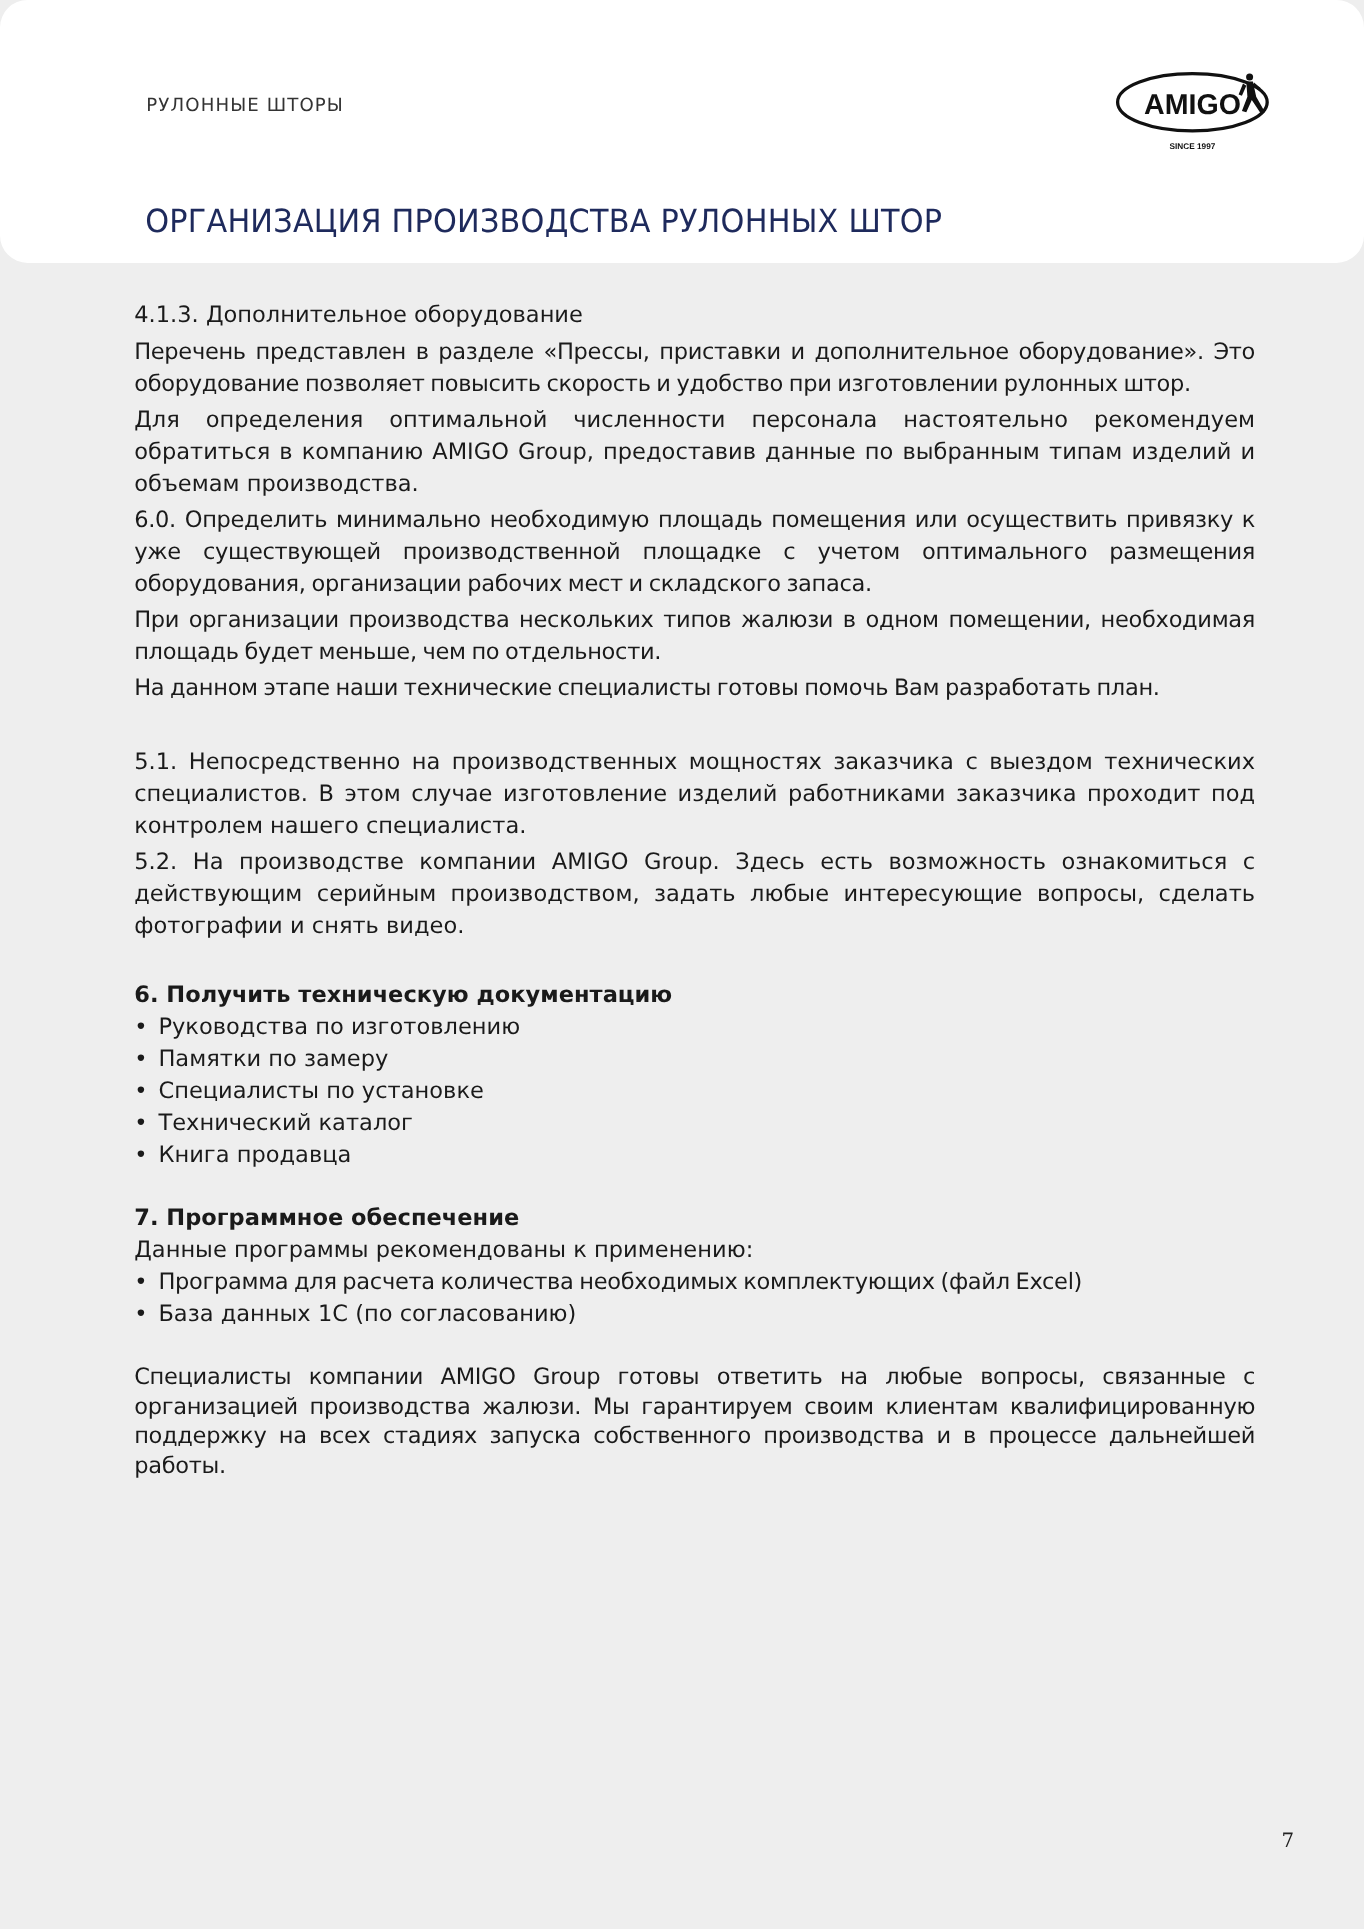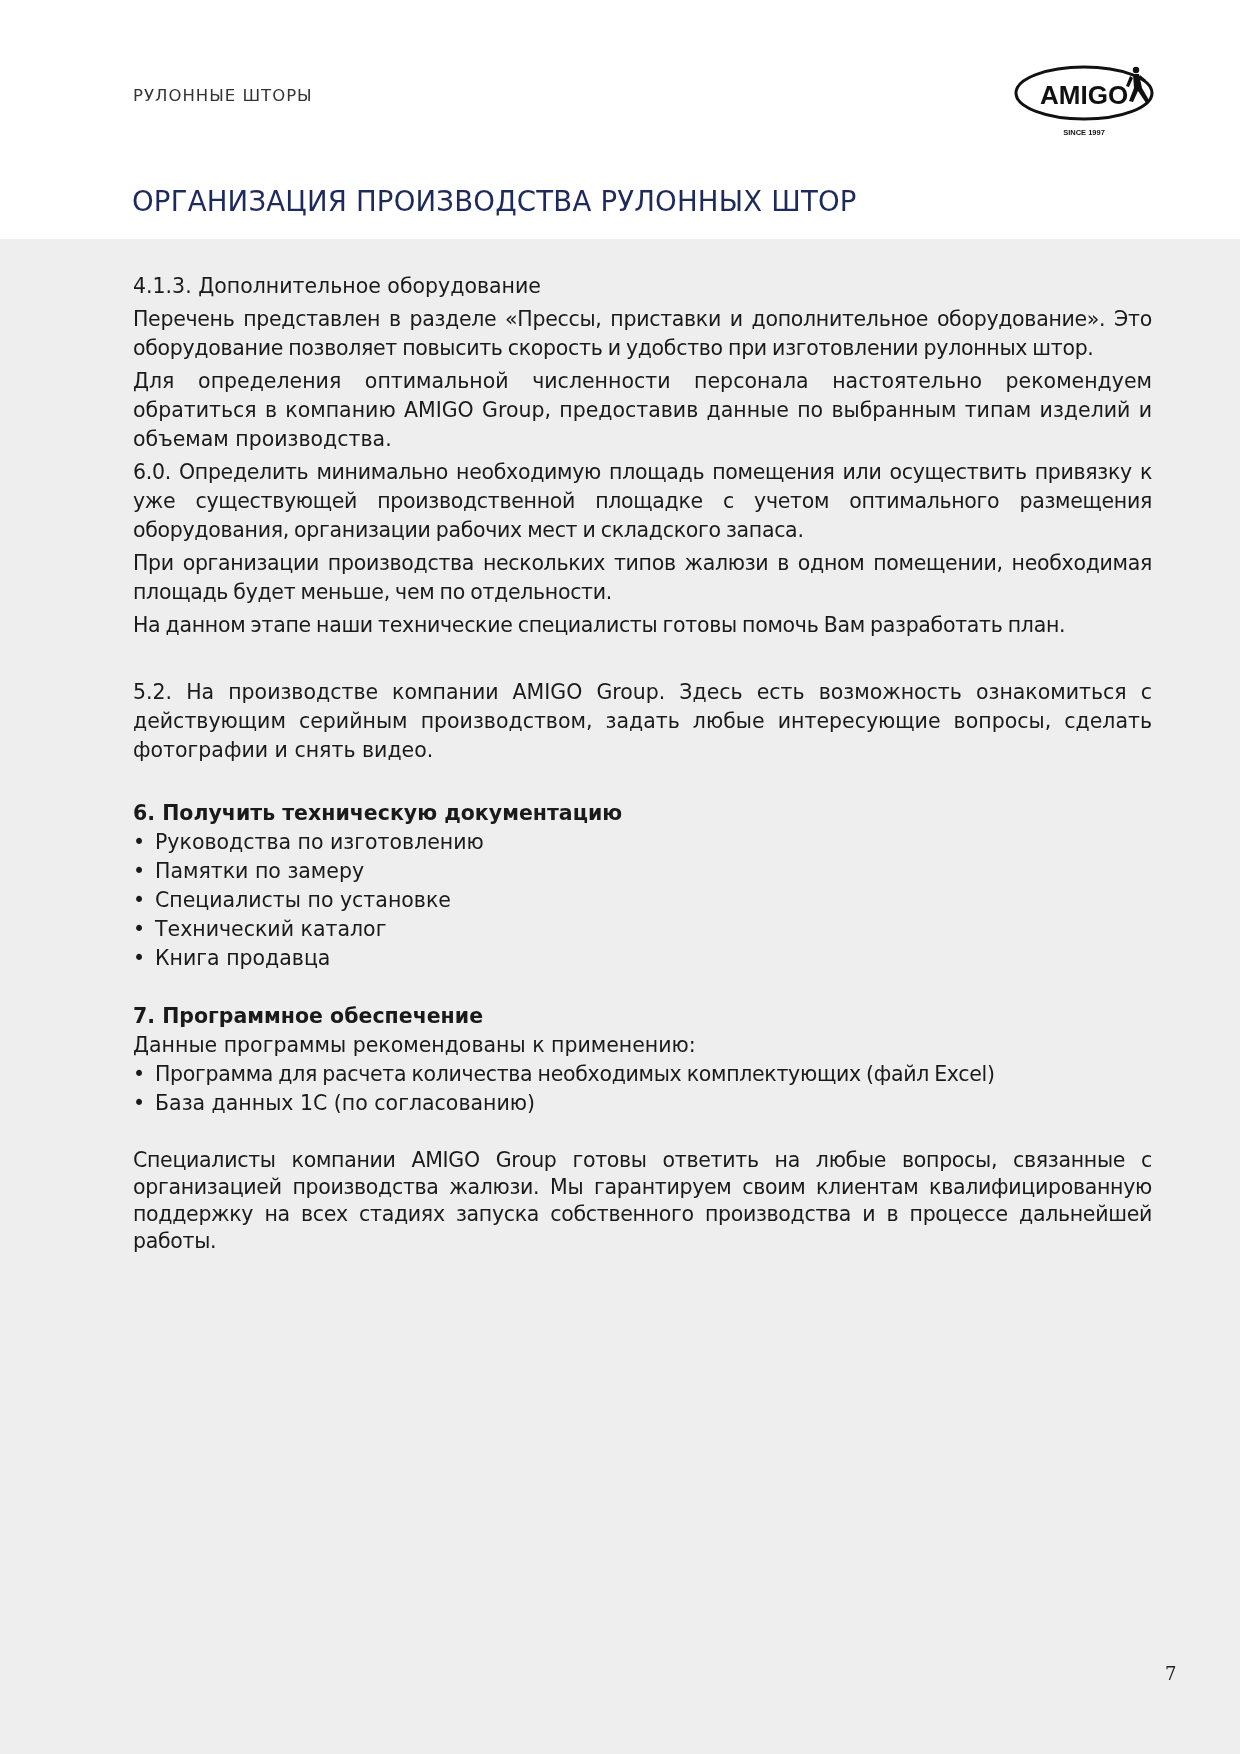--- a/index.html
+++ b/index.html
@@ -5,38 +5,39 @@
     html, body { margin: 0; padding: 0; }
     body {
       width: 1240px; height: 1754px; position: relative; overflow: hidden;
       background: #eeeeee;
       font-family: "DejaVu Sans", sans-serif;
       color: #1a1a1a;
     }
     .header {
       position: absolute; left: 0; top: 0; width: 1240px; height: 239px;
       background: #ffffff;
+      border-radius: 25px;
     }
     .section-label {
       position: absolute; left: 133px; top: 86px;
       font-size: 16.5px; letter-spacing: 1px; color: #333333;
       font-family: "DejaVu Sans", sans-serif;
     }
     .logo {
       position: absolute; left: 1012px; top: 58px; width: 150px; height: 86px;
     }
     .page-title {
       position: absolute; left: 132px; top: 184px;
       font-size: 29px; color: #1e2a5c; letter-spacing: 0.2px;
       font-family: "DejaVu Sans", sans-serif; font-weight: normal;
       transform: scaleX(0.95); transform-origin: left center;
       margin: 0;
     }
     .content {
-      position: absolute; left: 133px; top: 272px; width: 1019px;
+      position: absolute; left: 122px; top: 272px; width: 1019px;
       font-size: 20.5px; line-height: 29px;
     }
     .content p { margin: 0; text-align: justify; }
     .content .gap { margin-top: 4px; }
     .content .sub { margin: 0; }
     .content .h { font-weight: bold; margin: 0; }
     .content .blank { height: 34px; }
     .content ul { list-style: none; margin: 0; padding: 0; }
     .content li { position: relative; padding-left: 22px; line-height: 29px; }
     .content li .bullet { position: absolute; left: 0; top: 0; }
@@ -73,20 +74,21 @@
 <div class="content">
   <p class="sub">4.1.3. Дополнительное оборудование</p>
   <p class="gap tight">Перечень представлен в разделе «Прессы, приставки и дополнительное оборудование». Это оборудование позволяет повысить скорость и удобство при изготовлении рулонных штор.</p>
   <p class="gap">Для определения оптимальной численности персонала настоятельно рекомендуем обратиться в компанию AMIGO Group, предоставив данные по выбранным типам изделий и объемам производства.</p>
   <p class="gap tight">6.0. Определить минимально необходимую площадь помещения или осуществить привязку к уже существующей производственной площадке с учетом оптимального размещения оборудования, организации рабочих мест и складского запаса.</p>
   <p class="gap tight">При организации производства нескольких типов жалюзи в одном помещении, необходимая площадь будет меньше, чем по отдельности.</p>
   <p class="gap tight">На данном этапе наши технические специалисты готовы помочь Вам разработать план.</p>
 
   <div class="blank"></div>
 
+  <p class="gap">5.1. Непосредственно на производственных мощностях заказчика с выездом технических специалистов. В этом случае изготовление изделий работниками заказчика проходит под контролем нашего специалиста.</p>
   <p class="gap">5.2. На производстве компании AMIGO Group. Здесь есть возможность ознакомиться с действующим серийным производством, задать любые интересующие вопросы, сделать фотографии и снять видео.</p>
 
   <div class="blank"></div>
 
   <p class="h">6. Получить техническую документацию</p>
   <ul>
     <li><span class="bullet">•</span><span>Руководства по изготовлению</span></li>
     <li><span class="bullet">•</span><span>Памятки по замеру</span></li>
     <li><span class="bullet">•</span><span>Специалисты по установке</span></li>
     <li><span class="bullet">•</span><span>Технический каталог</span></li>

